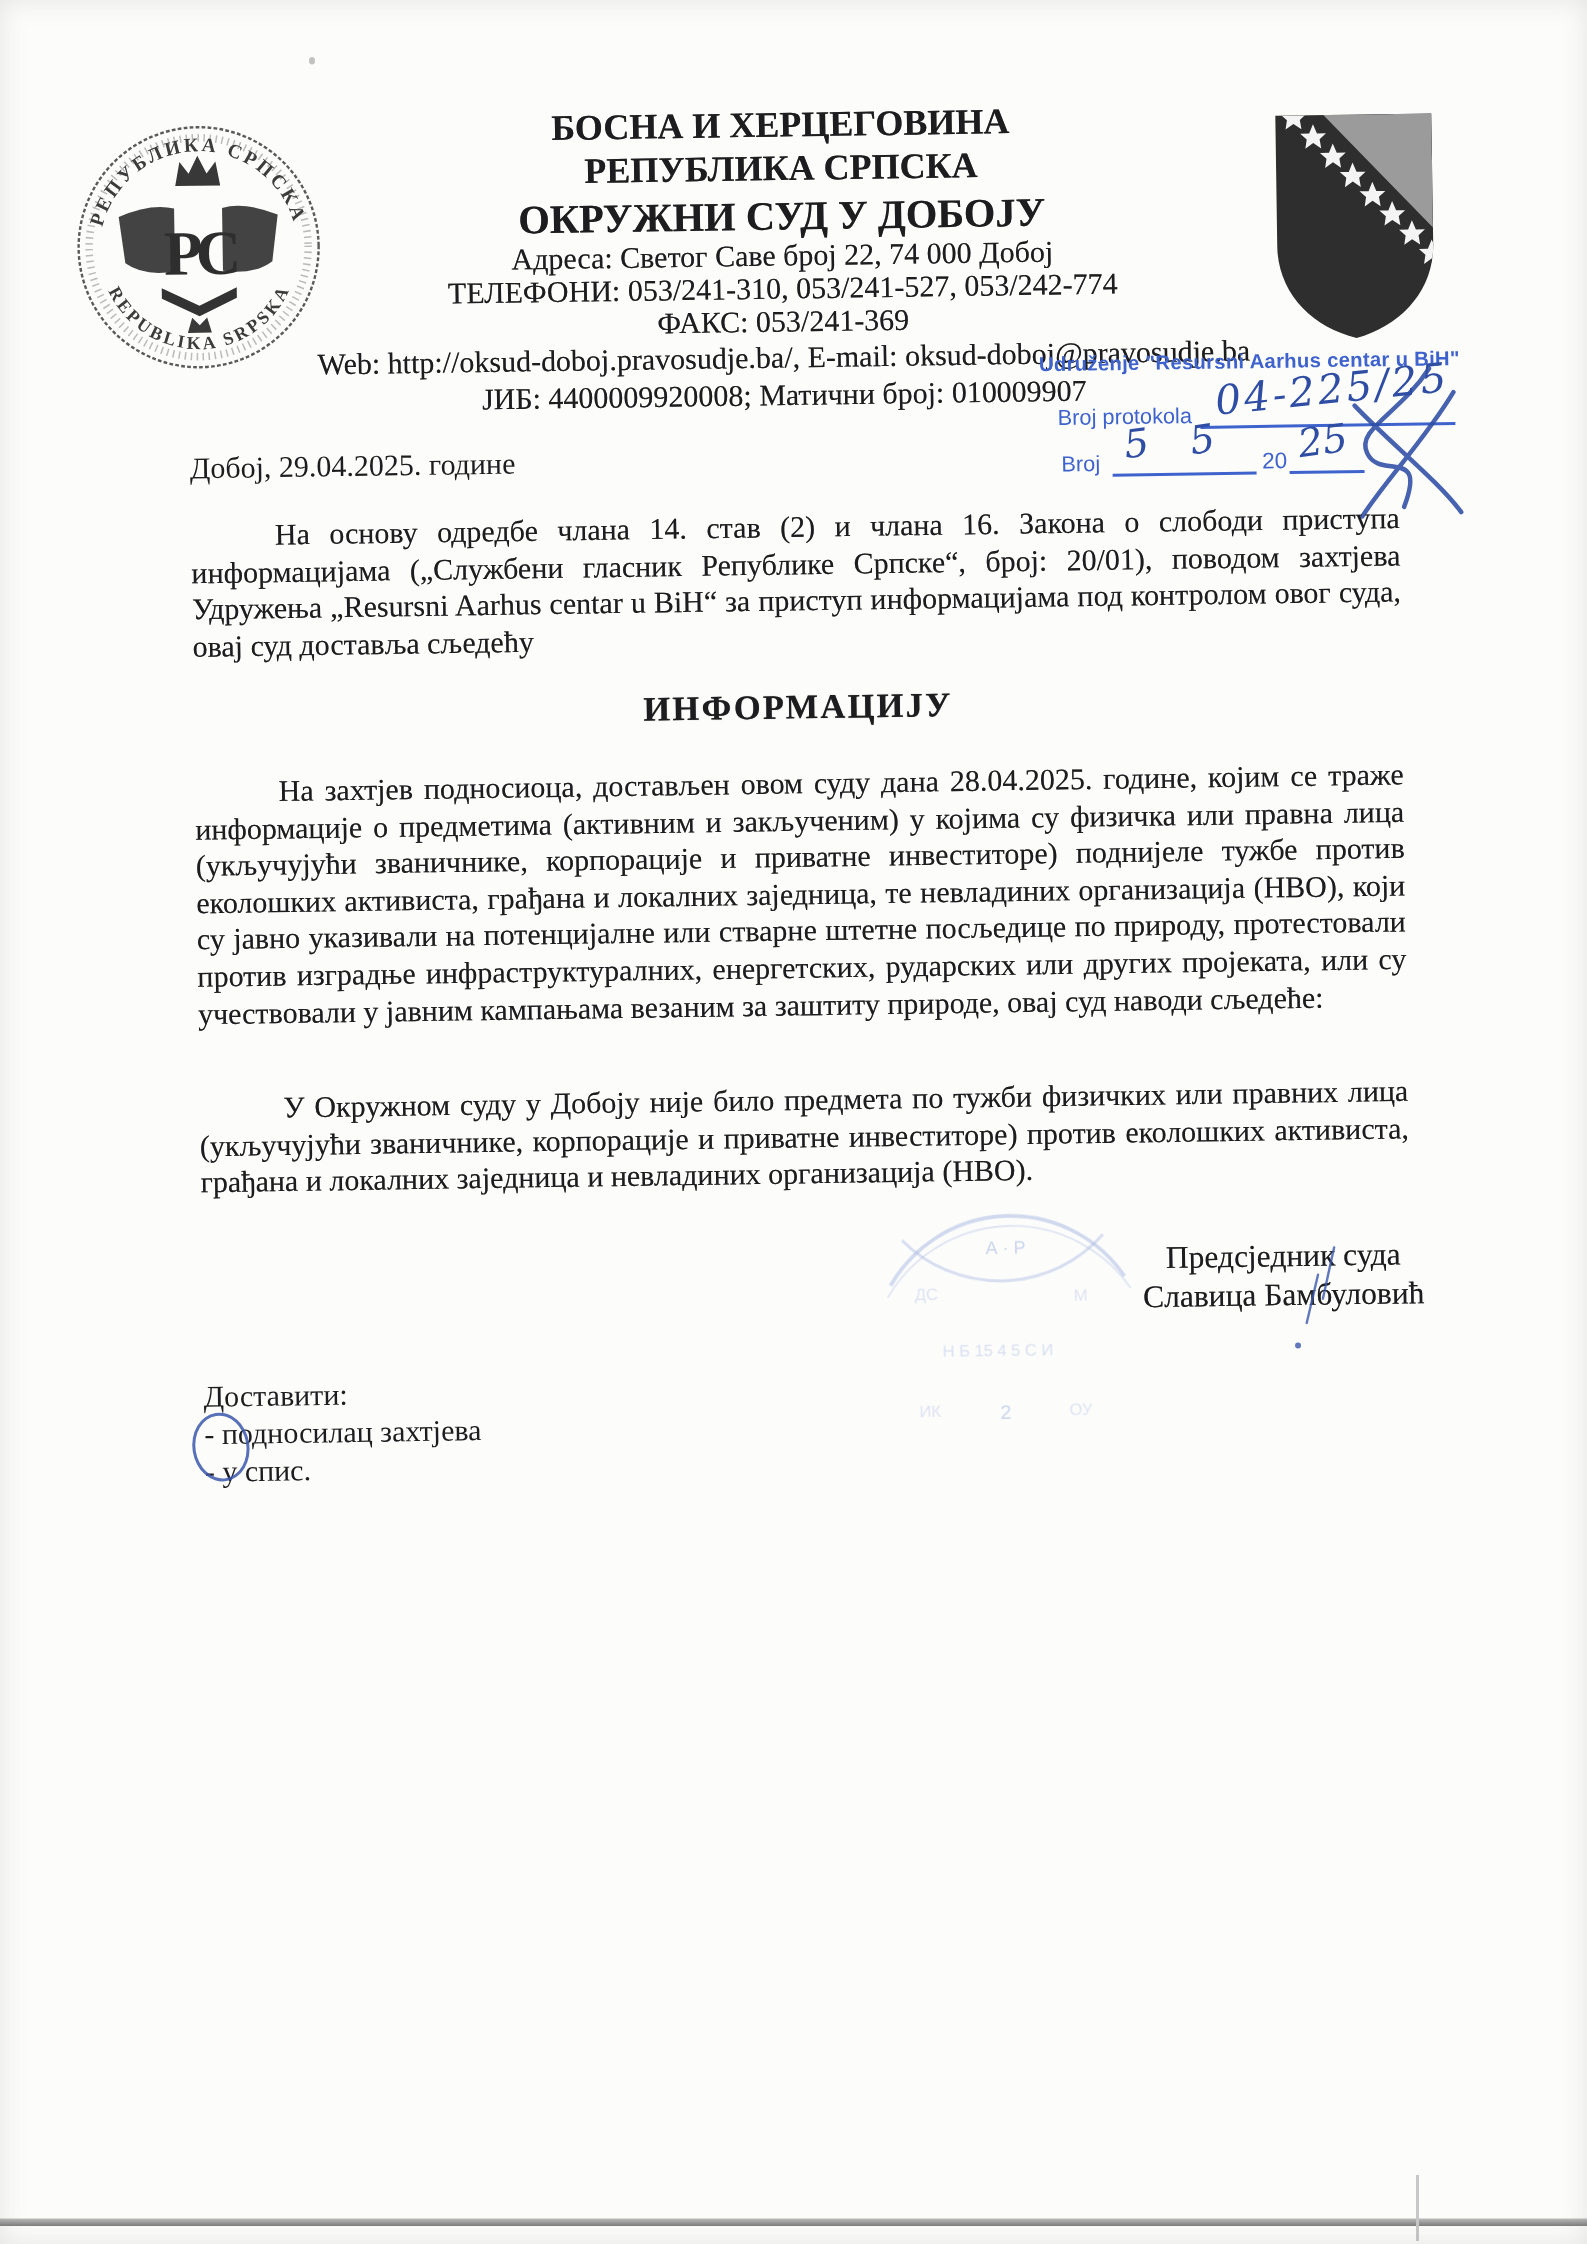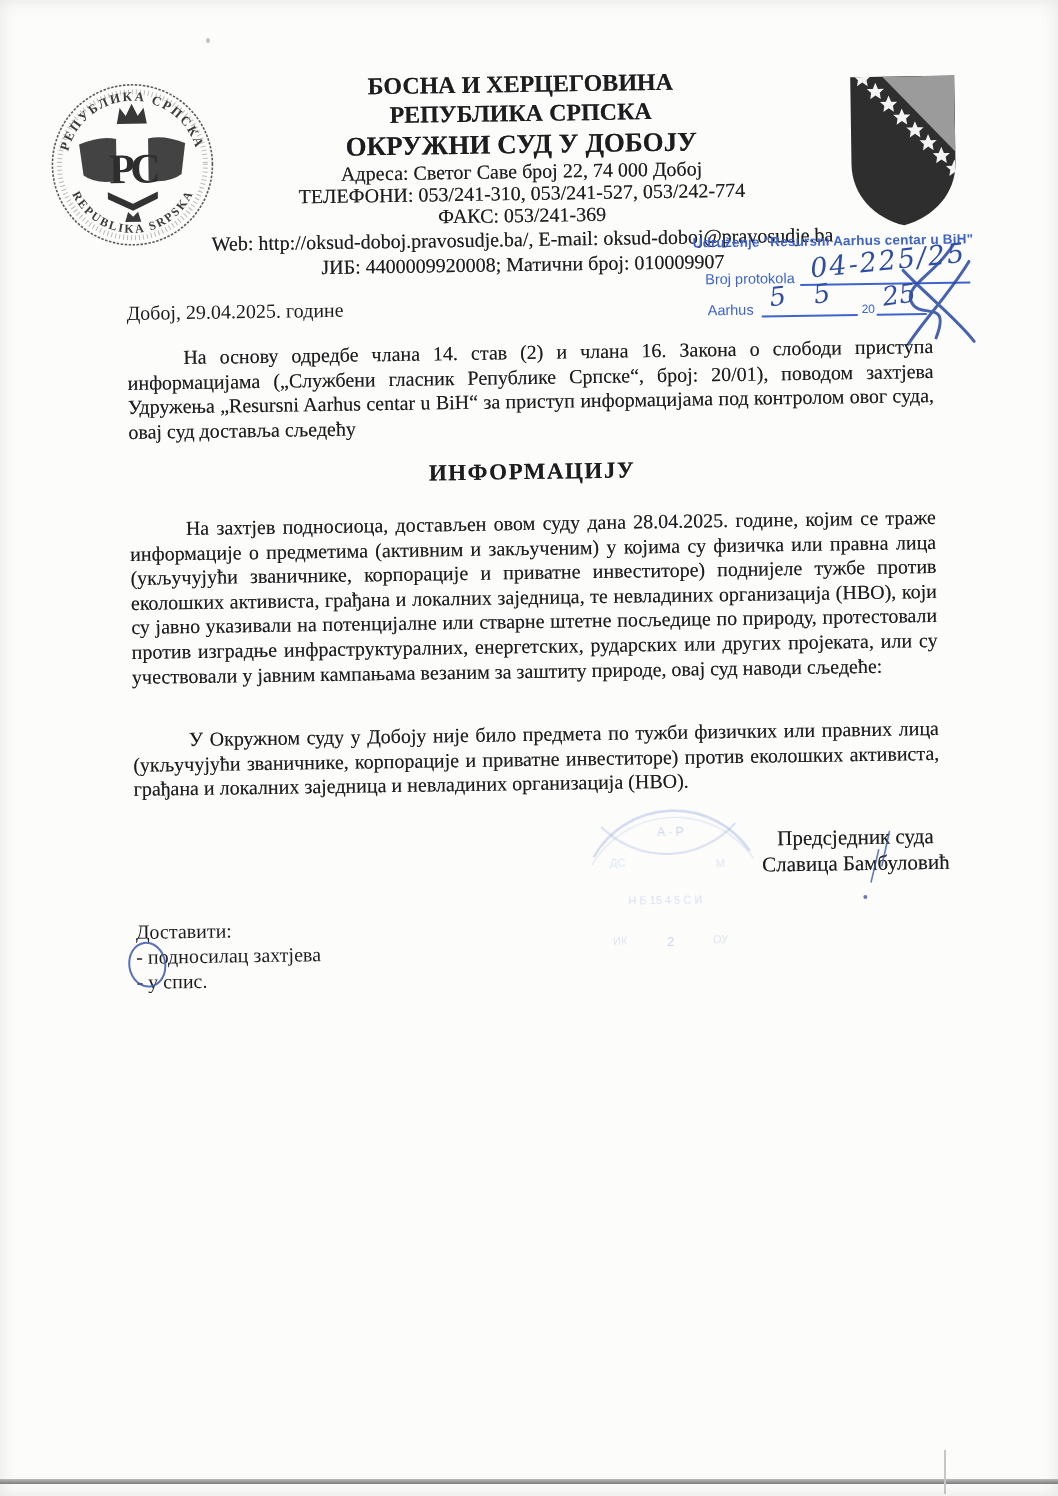--- a/index.html
+++ b/index.html
@@ -34,21 +34,21 @@
     position:relative;vertical-align:bottom;}
   .line-protocol{width:170px;margin-left:6px;}
   .line-day{width:96px;margin-left:8px;}
   .line-year{width:50px;margin-left:2px;}
   .hand{font-family:"DejaVu Serif",serif;font-style:italic;color:#2e4da3;}
   .hand-protocol{position:absolute;left:10px;top:-22px;font-size:27px;
     transform:rotate(-5deg);letter-spacing:2px;white-space:nowrap;}
   .hand-day{position:absolute;left:8px;top:-18px;font-size:26px;transform:rotate(-6deg);}
   .hand-month{position:absolute;left:52px;top:-20px;font-size:26px;transform:rotate(-8deg);}
   .hand-year{position:absolute;left:6px;top:-18px;font-size:26px;transform:rotate(-7deg);}
-  .year-printed{font-size:12px;margin-left:4px;}
+  .year-printed{font-size:15px;margin-left:4px;}
   .sig-scribble{position:absolute;left:876px;top:246px;width:125px;height:115px;}
 
   
   .place-date{position:absolute;left:133px;top:296px;font-size:20px;}
   .para{position:absolute;left:133px;width:806px;font-size:20px;line-height:24.6px;
     text-align:justify;text-align-last:left;margin:0;
     text-shadow:0 0 .4px rgba(0,0,0,.5);}
   .para .ind{display:inline-block;width:56px;}
   .p1{top:340px;}
   .heading{position:absolute;left:133px;top:459px;width:806px;text-align:center;
@@ -137,21 +137,21 @@
       <div class="lh-small">ФАКС: 053/241-369</div>
       <div class="lh-web">Web: http://oksud-doboj.pravosudje.ba/, E-mail: oksud-doboj@pravosudje.ba</div>
       <div class="lh-web">ЈИБ: 4400009920008; Матични број: 010009907</div>
     </div>
 
     <div class="stamp-org">Udruženje "Resursni Aarhus centar u BiH"</div>
     <div class="stamp-row row-protocol">
       <span>Broj protokola</span><span class="stamp-line line-protocol"><span class="hand hand-protocol">04-225/25</span></span>
     </div>
     <div class="stamp-row row-datum">
-      <span>Aarhus</span><span class="stamp-line line-day"><span class="hand hand-day">5</span><span class="hand hand-month">5</span></span><span class="year-printed">20</span><span class="stamp-line line-year"><span class="hand hand-year">25</span></span>
+      <span>Broj</span><span class="stamp-line line-day"><span class="hand hand-day">5</span><span class="hand hand-month">5</span></span><span class="year-printed">20</span><span class="stamp-line line-year"><span class="hand hand-year">25</span></span>
     </div>
     <svg class="sig-scribble" viewBox="0 0 125 115">
       <g fill="none" stroke="#2e4da3" stroke-width="3" stroke-linecap="round" opacity=".88">
         <path d="M84,6 C64,36 34,46 42,62 C50,80 82,58 66,98"></path>
         <path d="M34,30 C58,56 88,80 104,102"></path>
         <path d="M100,22 C80,54 54,80 38,104"></path>
       </g>
     </svg>
 
     <div class="place-date">Добој, 29.04.2025. године</div>

